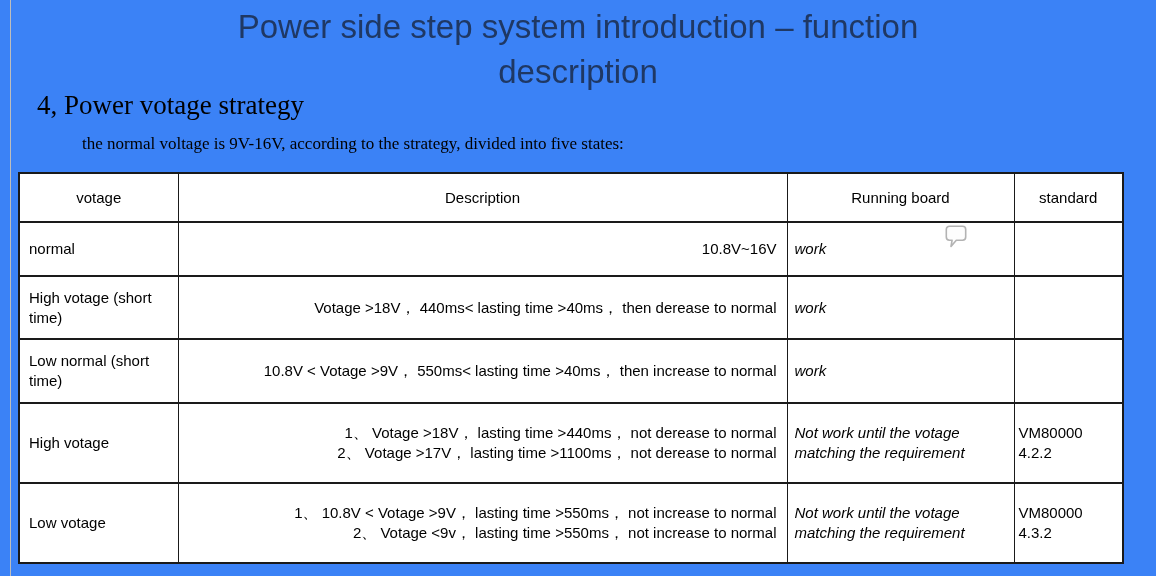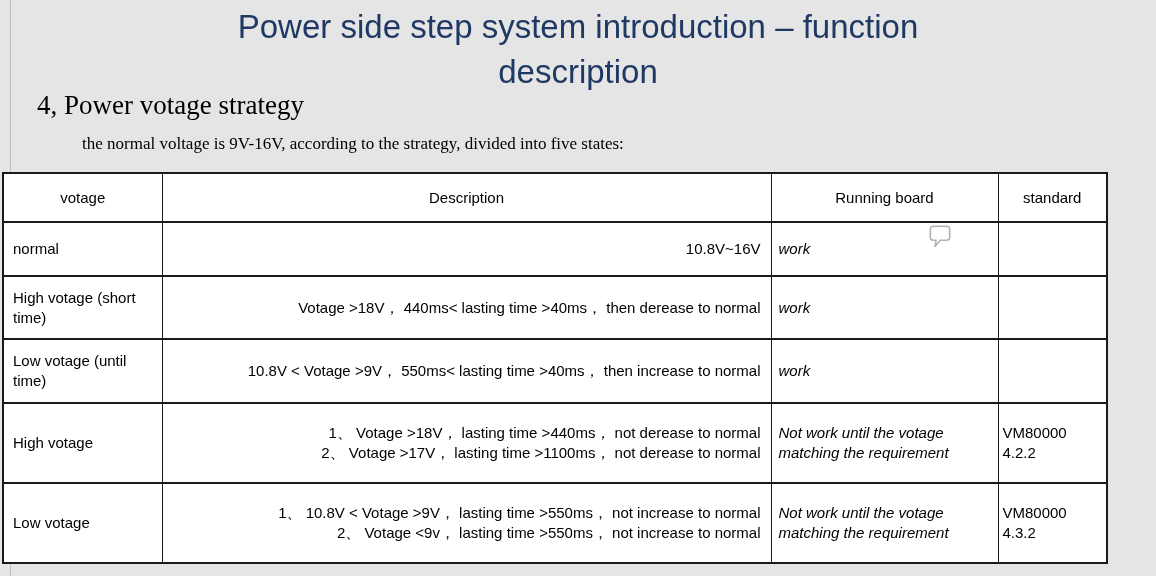--- a/index.html
+++ b/index.html
@@ -1,20 +1,20 @@
 <!DOCTYPE html>
 <html><head>
 <meta charset="utf-8">
 <style>
   * { margin:0; padding:0; box-sizing:border-box; }
   html,body { background:#ffffff; }
   .page {
     position:relative;
     width:1156px; height:576px;
-    background:#e5e5e5;
+    background:#3b82f6;
     overflow:hidden;
     font-family:"Liberation Sans","DejaVu Sans",sans-serif;
     color:#000;
   }
   .page-edge {
     position:absolute; left:10px; top:0; width:1px; height:576px;
     background:#bdbdbd;
   }
   .title {
     position:absolute; top:4px; left:0; width:1156px;
@@ -26,21 +26,21 @@
     position:absolute; left:37px; top:92px;
     font-family:"Liberation Serif","DejaVu Serif",serif;
     font-size:27px; line-height:26px; color:#000;
   }
   .intro-line {
     position:absolute; left:82px; top:133px;
     font-family:"Liberation Serif","DejaVu Serif",serif;
     font-size:17px; line-height:22px; color:#000;
   }
   table.voltage-table {
-    position:absolute; left:2px; top:172px;
+    position:absolute; left:18px; top:172px;
     width:1104px;
     border-collapse:collapse;
     table-layout:fixed;
     border:2px solid #1a1a1a;
     font-size:15px; line-height:20px;
   }
   .voltage-table th, .voltage-table td {
     border:1px solid #1a1a1a;
     border-top-width:2px; border-bottom-width:2px;
     vertical-align:middle;
@@ -109,21 +109,21 @@
           <td class="c-votage">High votage (short time)</td>
           <td class="c-desc">
             <div class="cell-line">Votage &gt;18V， 440ms&lt; lasting time &gt;40ms， then derease to normal</div>
           </td>
           <td class="c-run">
             <div class="cell-line">work</div>
           </td>
           <td class="c-std"></td>
         </tr>
         <tr style="height: 64px;">
-          <td class="c-votage">Low votage (until time)</td>
+          <td class="c-votage">Low normal (short time)</td>
           <td class="c-desc">
             <div class="cell-line">10.8V &lt; Votage &gt;9V， 550ms&lt; lasting time &gt;40ms， then increase to normal</div>
           </td>
           <td class="c-run">
             <div class="cell-line">work</div>
           </td>
           <td class="c-std"></td>
         </tr>
         <tr style="height: 80px;">
           <td class="c-votage">High votage</td>

